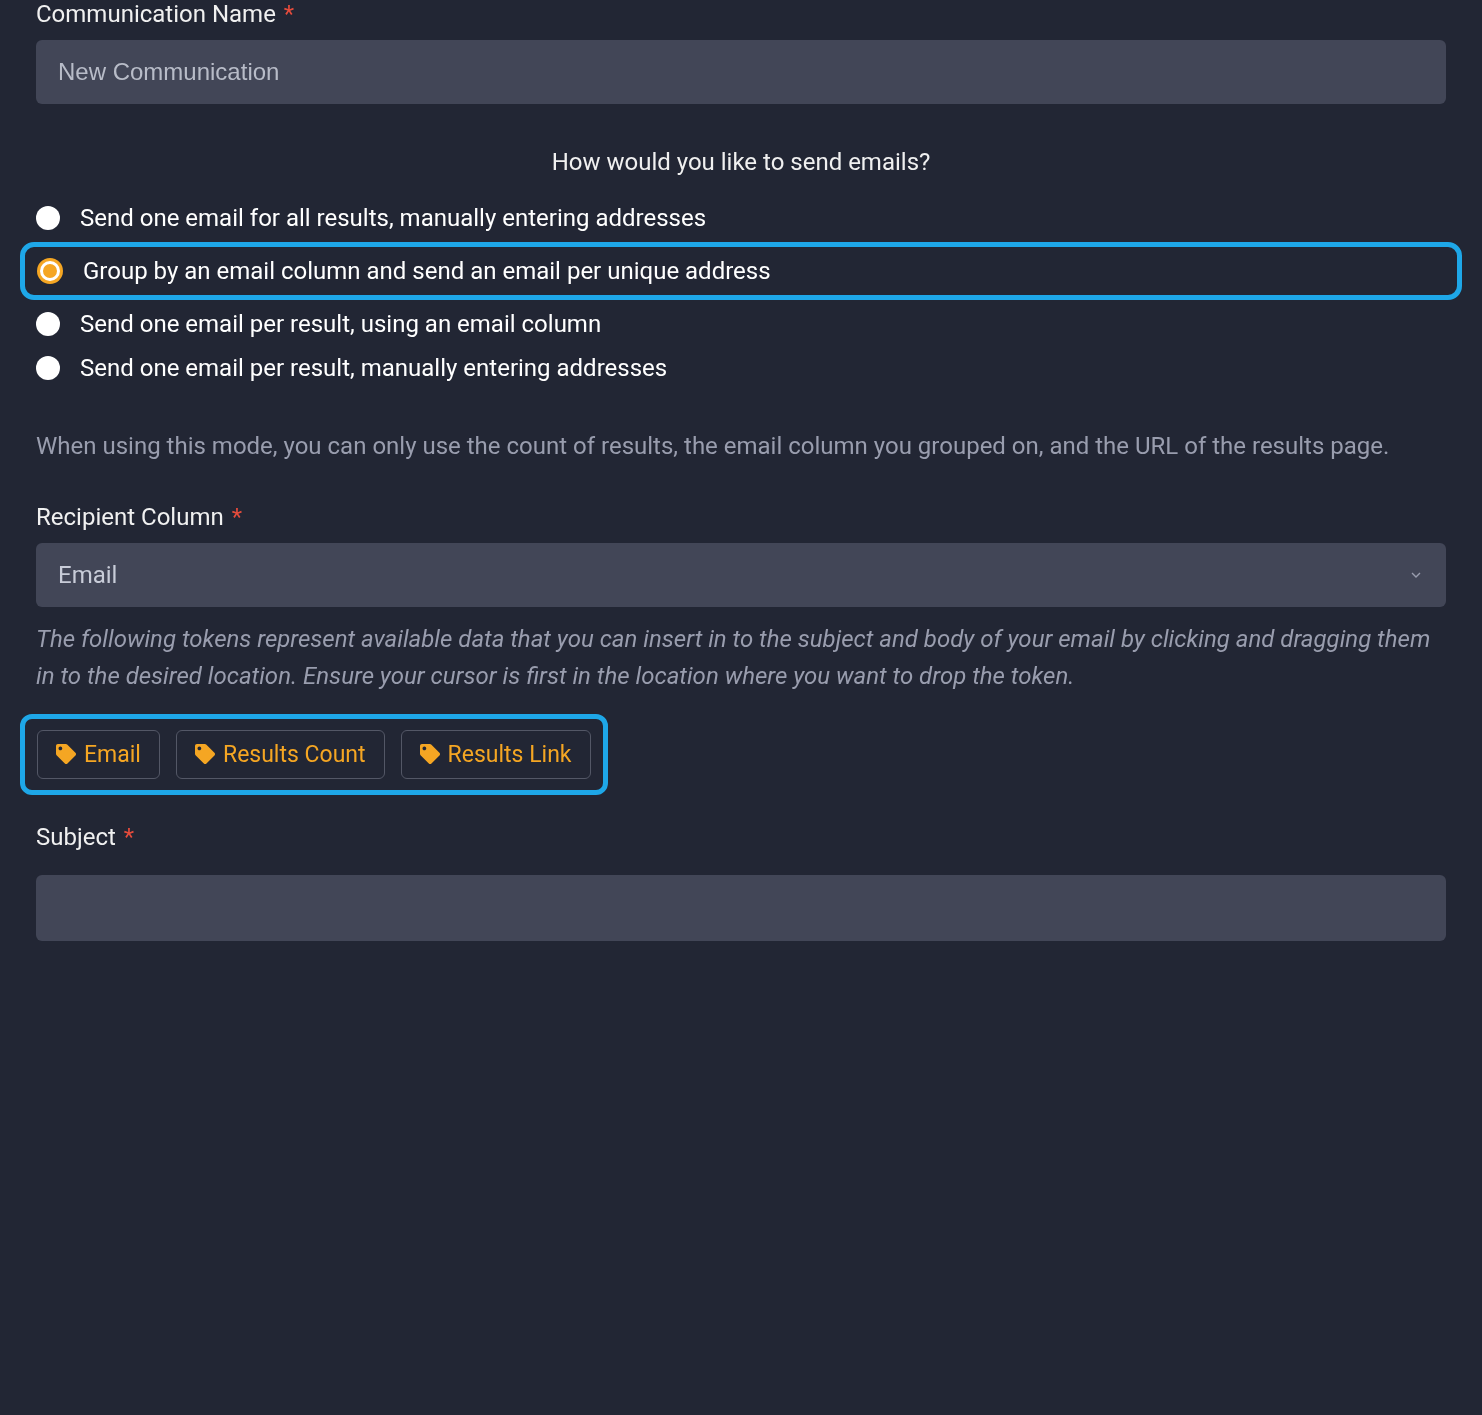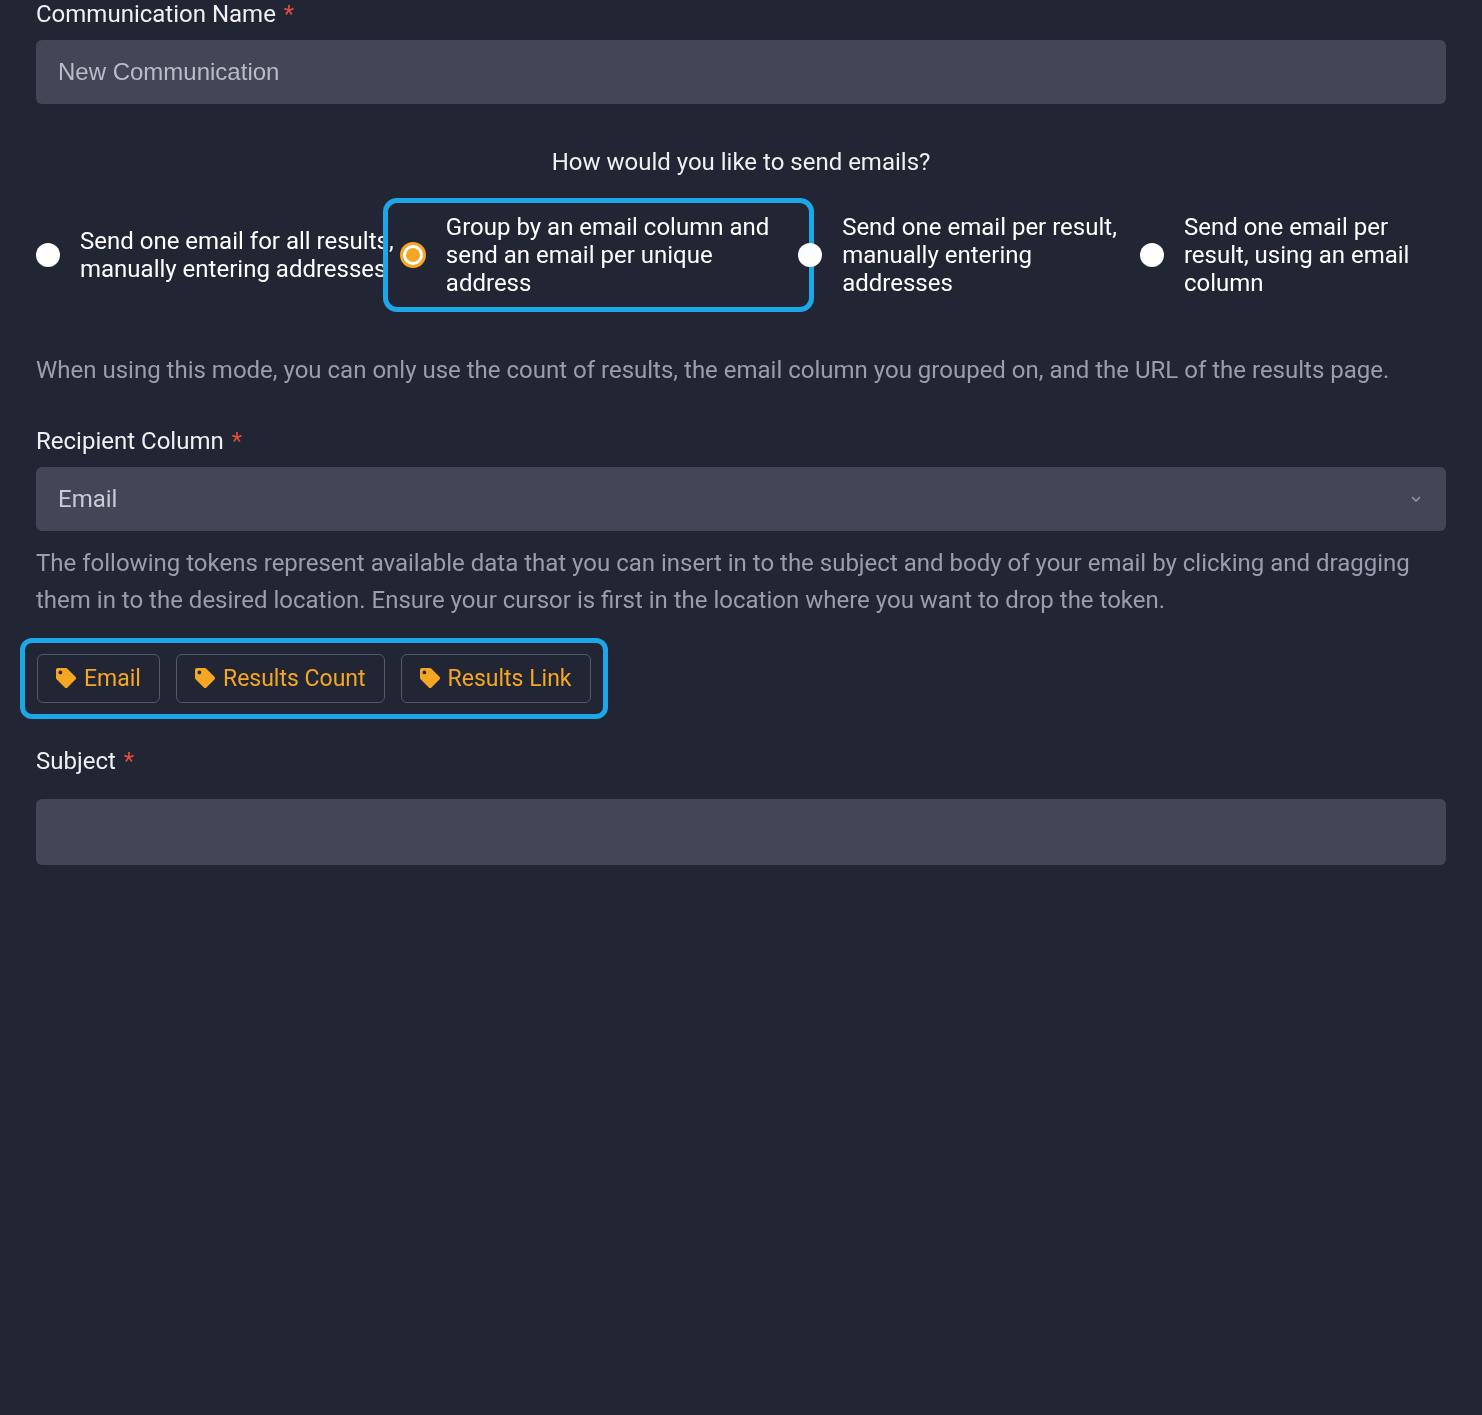--- a/index.html
+++ b/index.html
@@ -43,21 +43,21 @@
     }
     .question-label {
       color: #f0f0f0;
       font-size: 24px;
       margin-top: 44px;
       margin-bottom: 20px;
       text-align: center;
     }
     .radio-group {
       display: flex;
-      flex-direction: row;
+      flex-direction: column;
     }
     .radio-item {
       display: flex;
       align-items: center;
       padding: 8px 0;
     }
     .radio-item.highlighted {
       border: 5px solid #1ea7e8;
       border-radius: 14px;
       padding: 10px 12px;
@@ -98,20 +98,21 @@
       color: #999dae;
       font-size: 24px;
       margin-top: 38px;
       line-height: 1.55;
     }
     .help-text-secondary {
       color: #999dae;
       font-size: 24px;
       margin-top: 14px;
       line-height: 1.55;
+      font-style: italic;
     }
     .recipient-section {
       margin-top: 38px;
     }
     .select-input {
       width: 100%;
       background-color: #424657;
       border: none;
       border-radius: 6px;
       padding: 18px 22px;
@@ -185,25 +186,25 @@
   <div class="radio-item">
     <div class="radio-button"></div>
     <span class="radio-label">Send one email for all results, manually entering addresses</span>
   </div>
   <div class="radio-item highlighted">
     <div class="radio-button selected"></div>
     <span class="radio-label">Group by an email column and send an email per unique address</span>
   </div>
   <div class="radio-item">
     <div class="radio-button"></div>
-    <span class="radio-label">Send one email per result, manually entering addresses</span>
+    <span class="radio-label">Send one email per result, using an email column</span>
   </div>
   <div class="radio-item">
     <div class="radio-button"></div>
-    <span class="radio-label">Send one email per result, using an email column</span>
+    <span class="radio-label">Send one email per result, manually entering addresses</span>
   </div>
 </div>
 
 <div class="help-text">When using this mode, you can only use the count of results, the email column you grouped on, and the URL of the results page.</div>
 
 <div class="recipient-section">
   <span class="label">
     <span>Recipient Column</span><span class="required"> *</span>
   </span>
   <div class="select-input">

